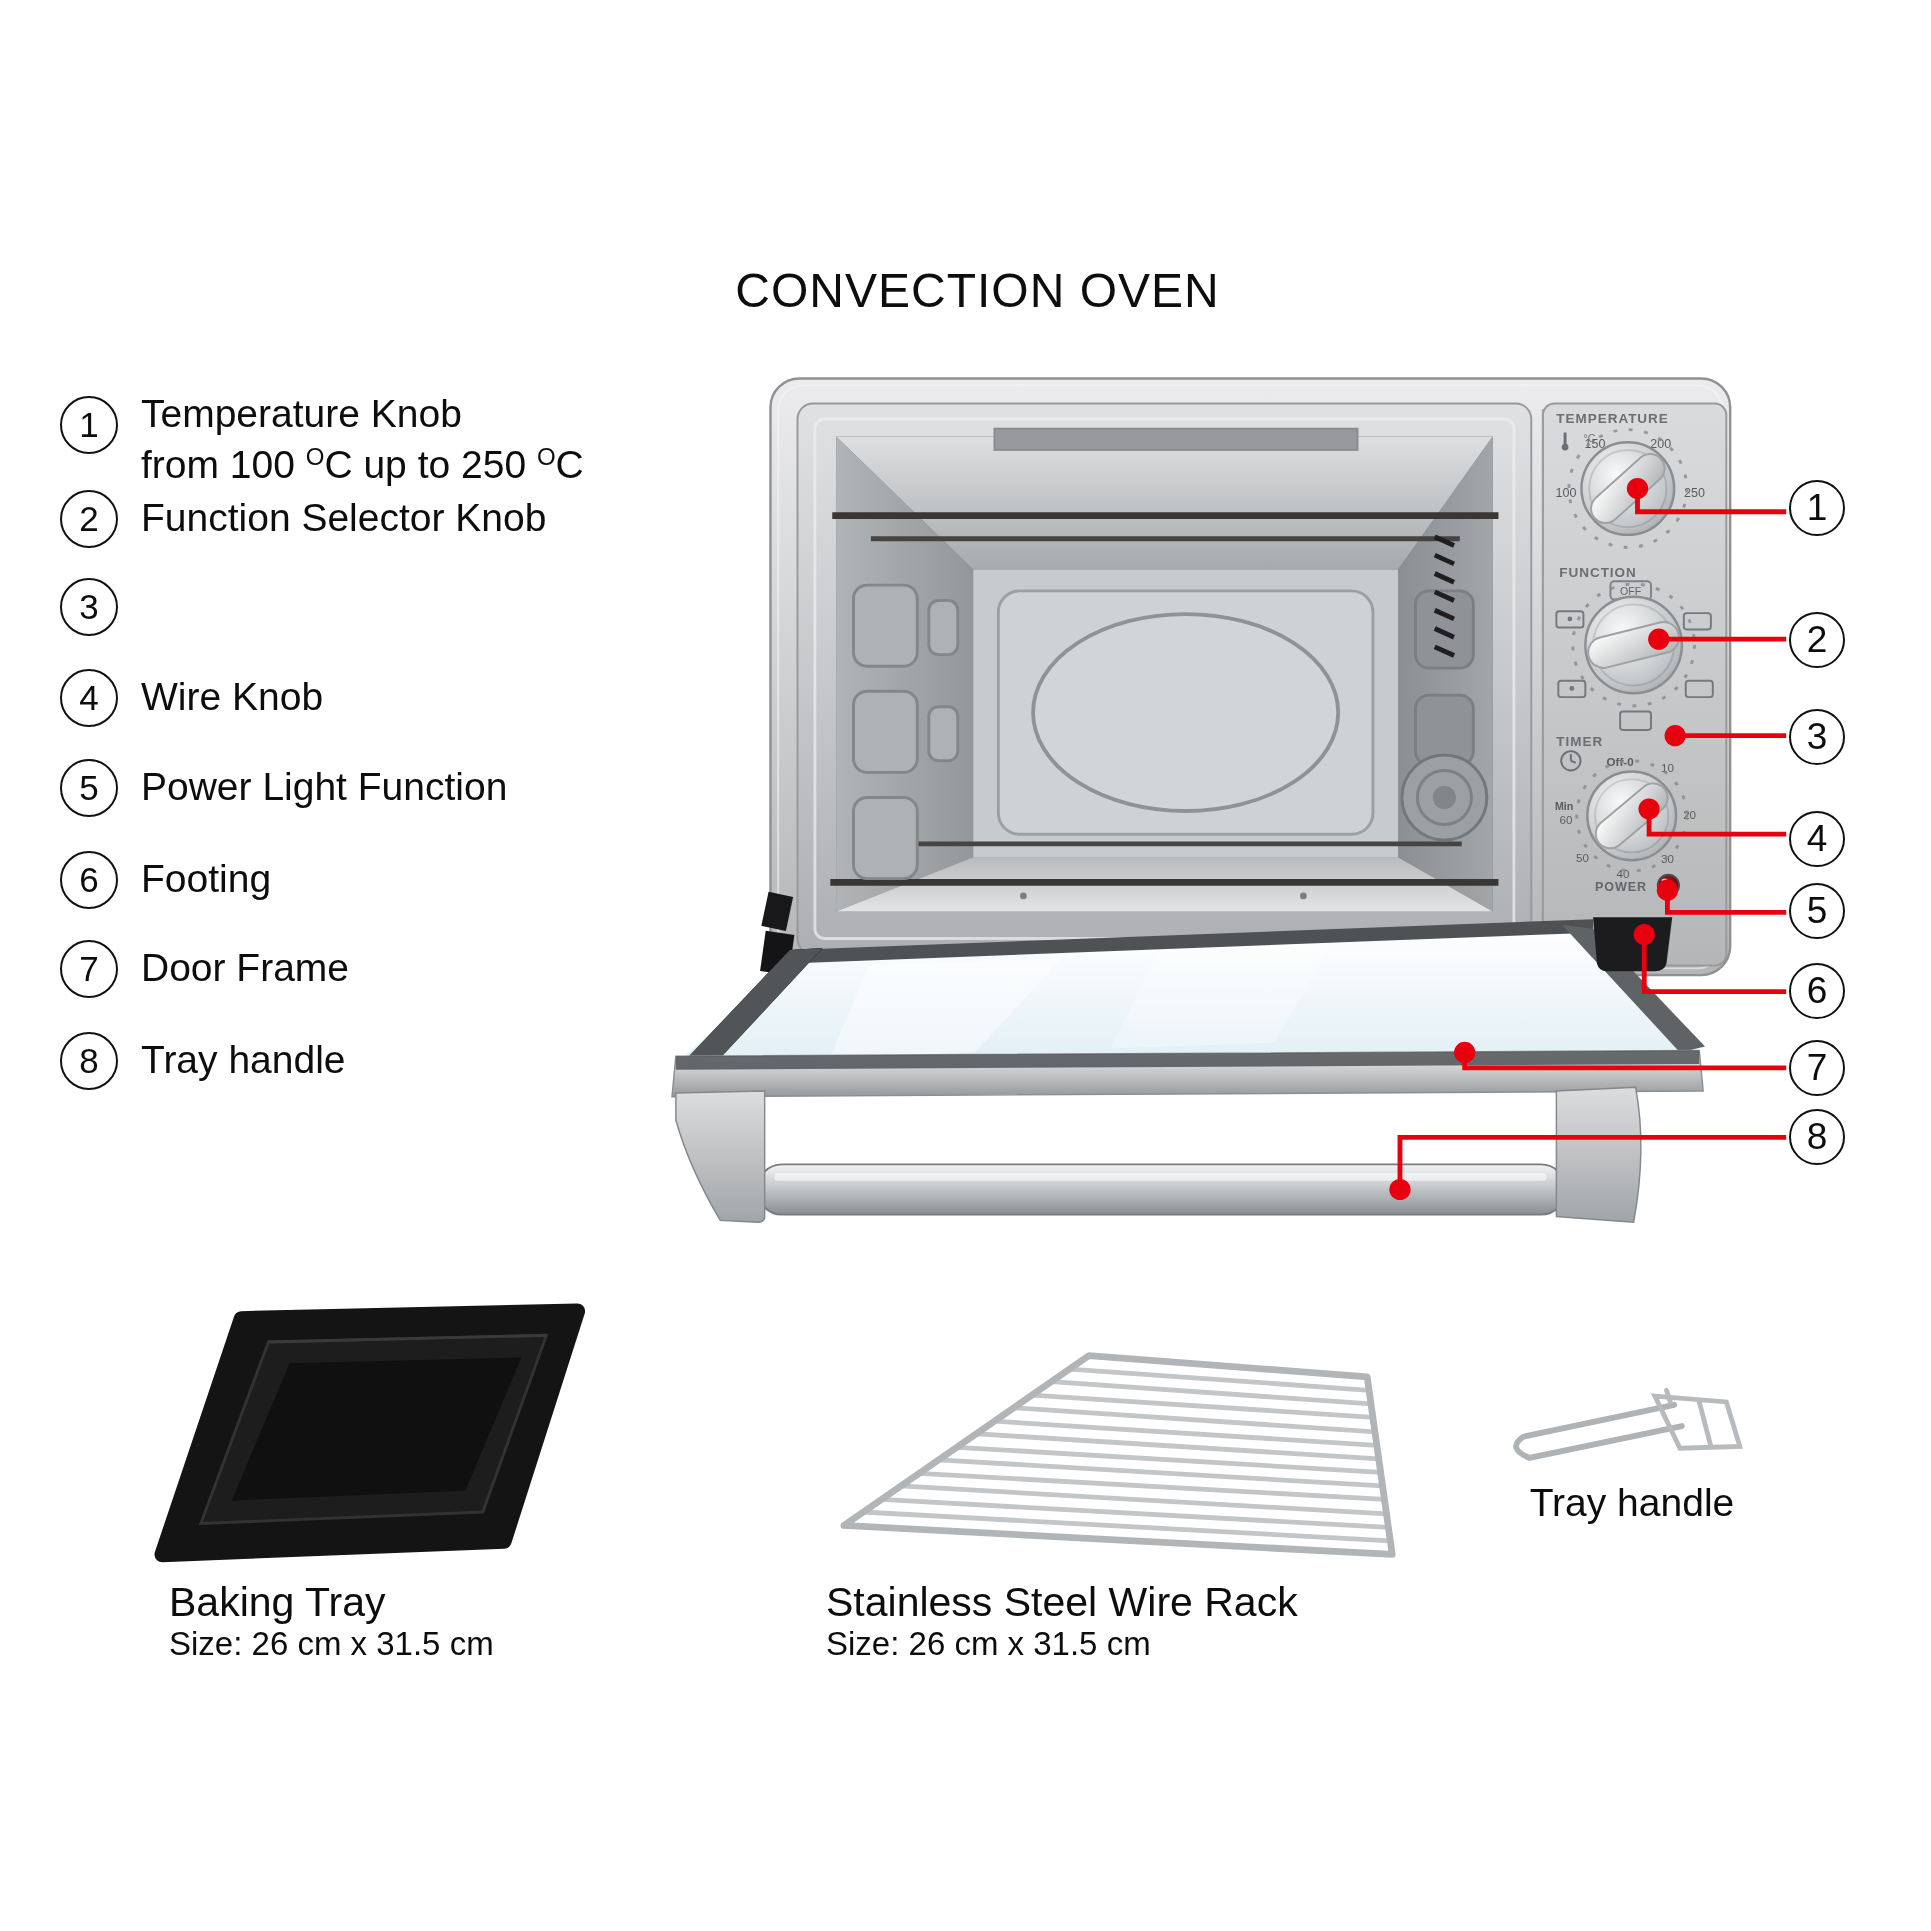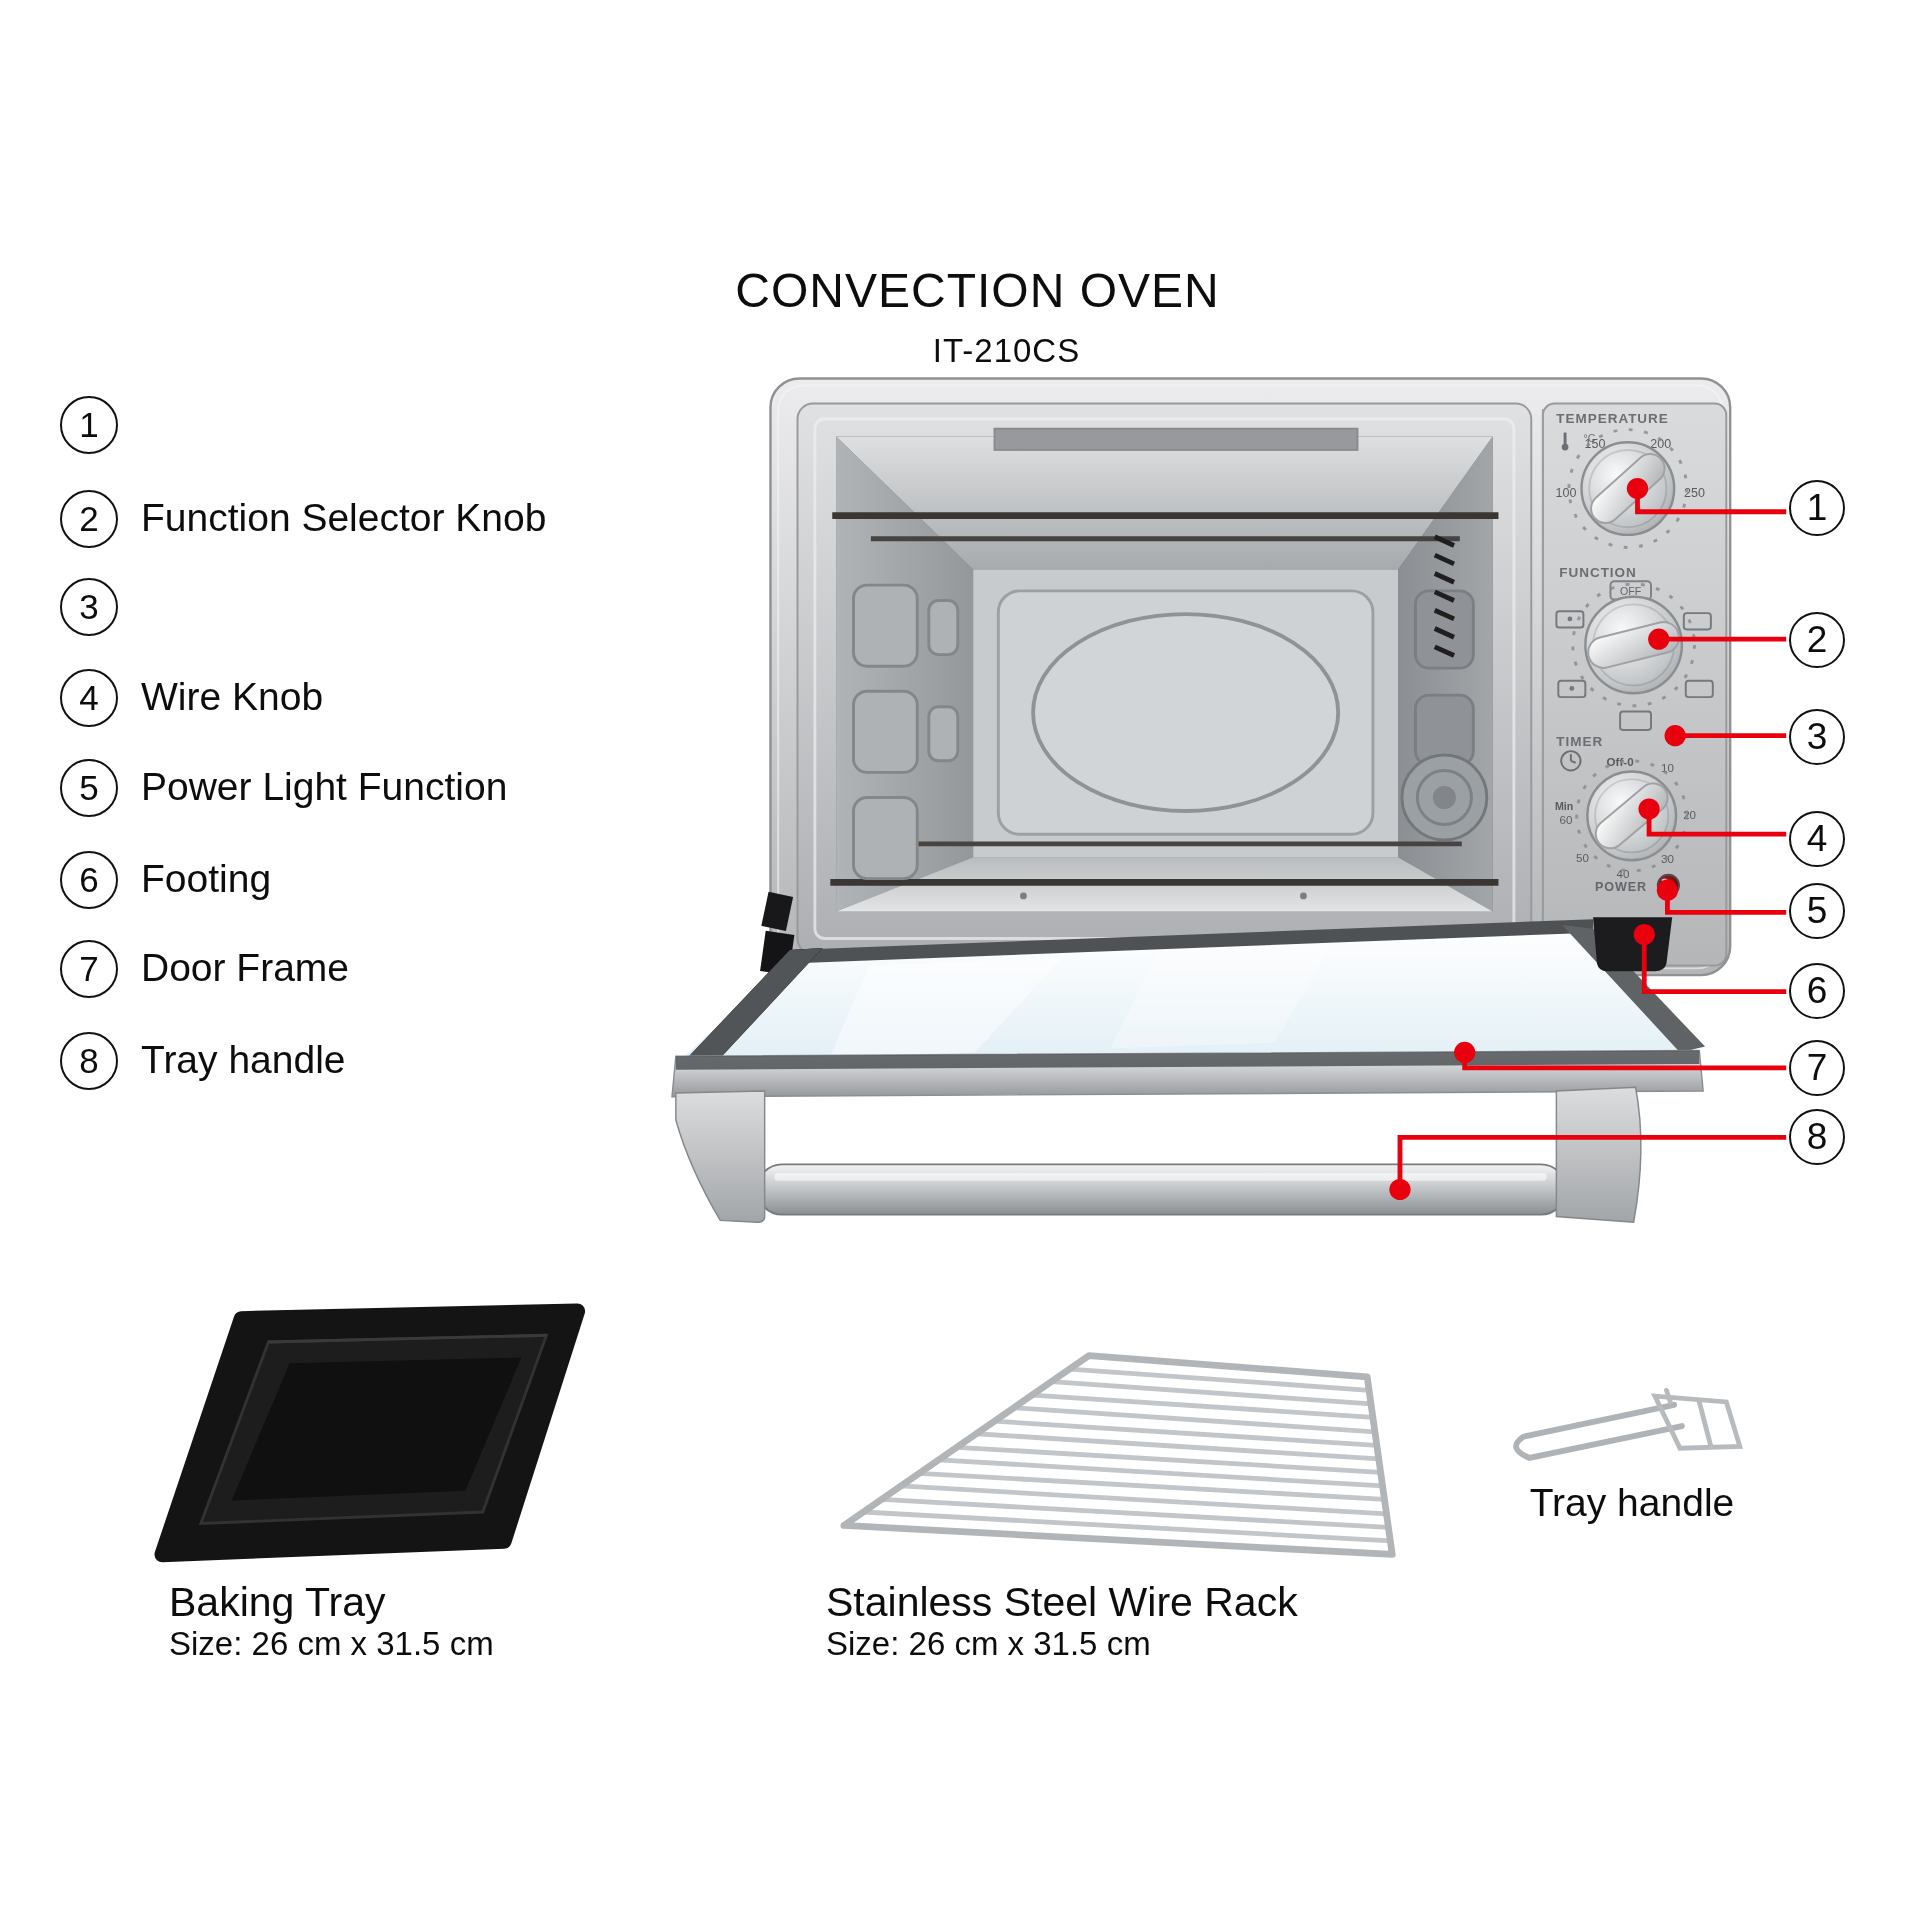--- a/index.html
+++ b/index.html
@@ -301,24 +301,27 @@
       <path d="M1734,1455 L1578,1488 Q1560,1500 1584,1510 L1742,1477"></path>
       <g stroke="#b8bbbe" stroke-width="5">
         <polygon points="1714,1446 1788,1452 1802,1498 1740,1500"></polygon>
         <line x1="1760" y1="1452" x2="1772" y2="1498"></line>
         <line x1="1726" y1="1440" x2="1730" y2="1452"></line>
       </g>
     </g>
   </svg>
 
   <div class="abs title-main">CONVECTION OVEN</div>
-  <div class="abs title-model">IT-210CS</div>
 
   <div class="leg-row" style="top:390px">
     <div class="leg-circle" style="margin-top:5.8px">1</div>
+    <div class="leg-label two">
+      <span>Temperature Knob</span><br>
+      <span>from 100 </span><span class="sup">O</span><span>C up to 250 </span><span class="sup">O</span><span>C</span>
+    </div>
   </div>
   <div class="leg-row" style="top:490px">
     <div class="leg-circle">2</div>
     <div class="leg-label">Function Selector Knob</div>
   </div>
   <div class="leg-row" style="top:578px">
     <div class="leg-circle">3</div>
   </div>
   <div class="leg-row" style="top:669px">
     <div class="leg-circle">4</div>

